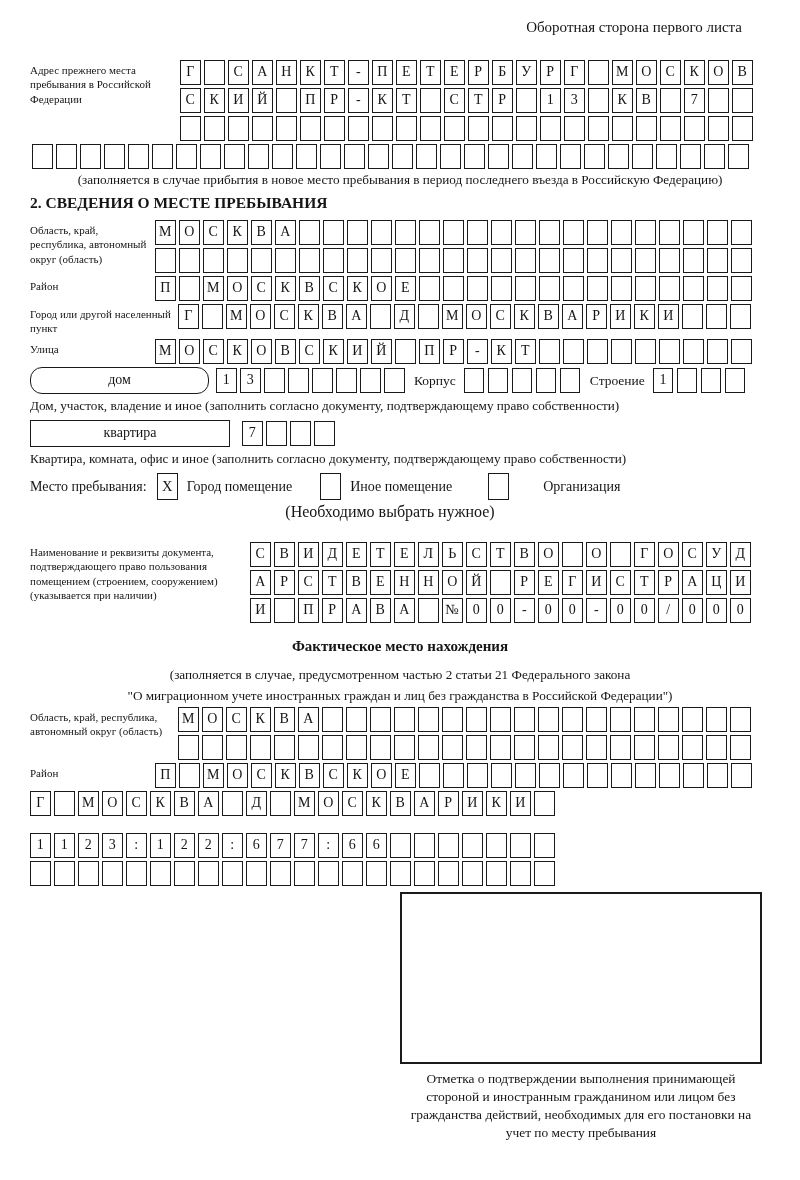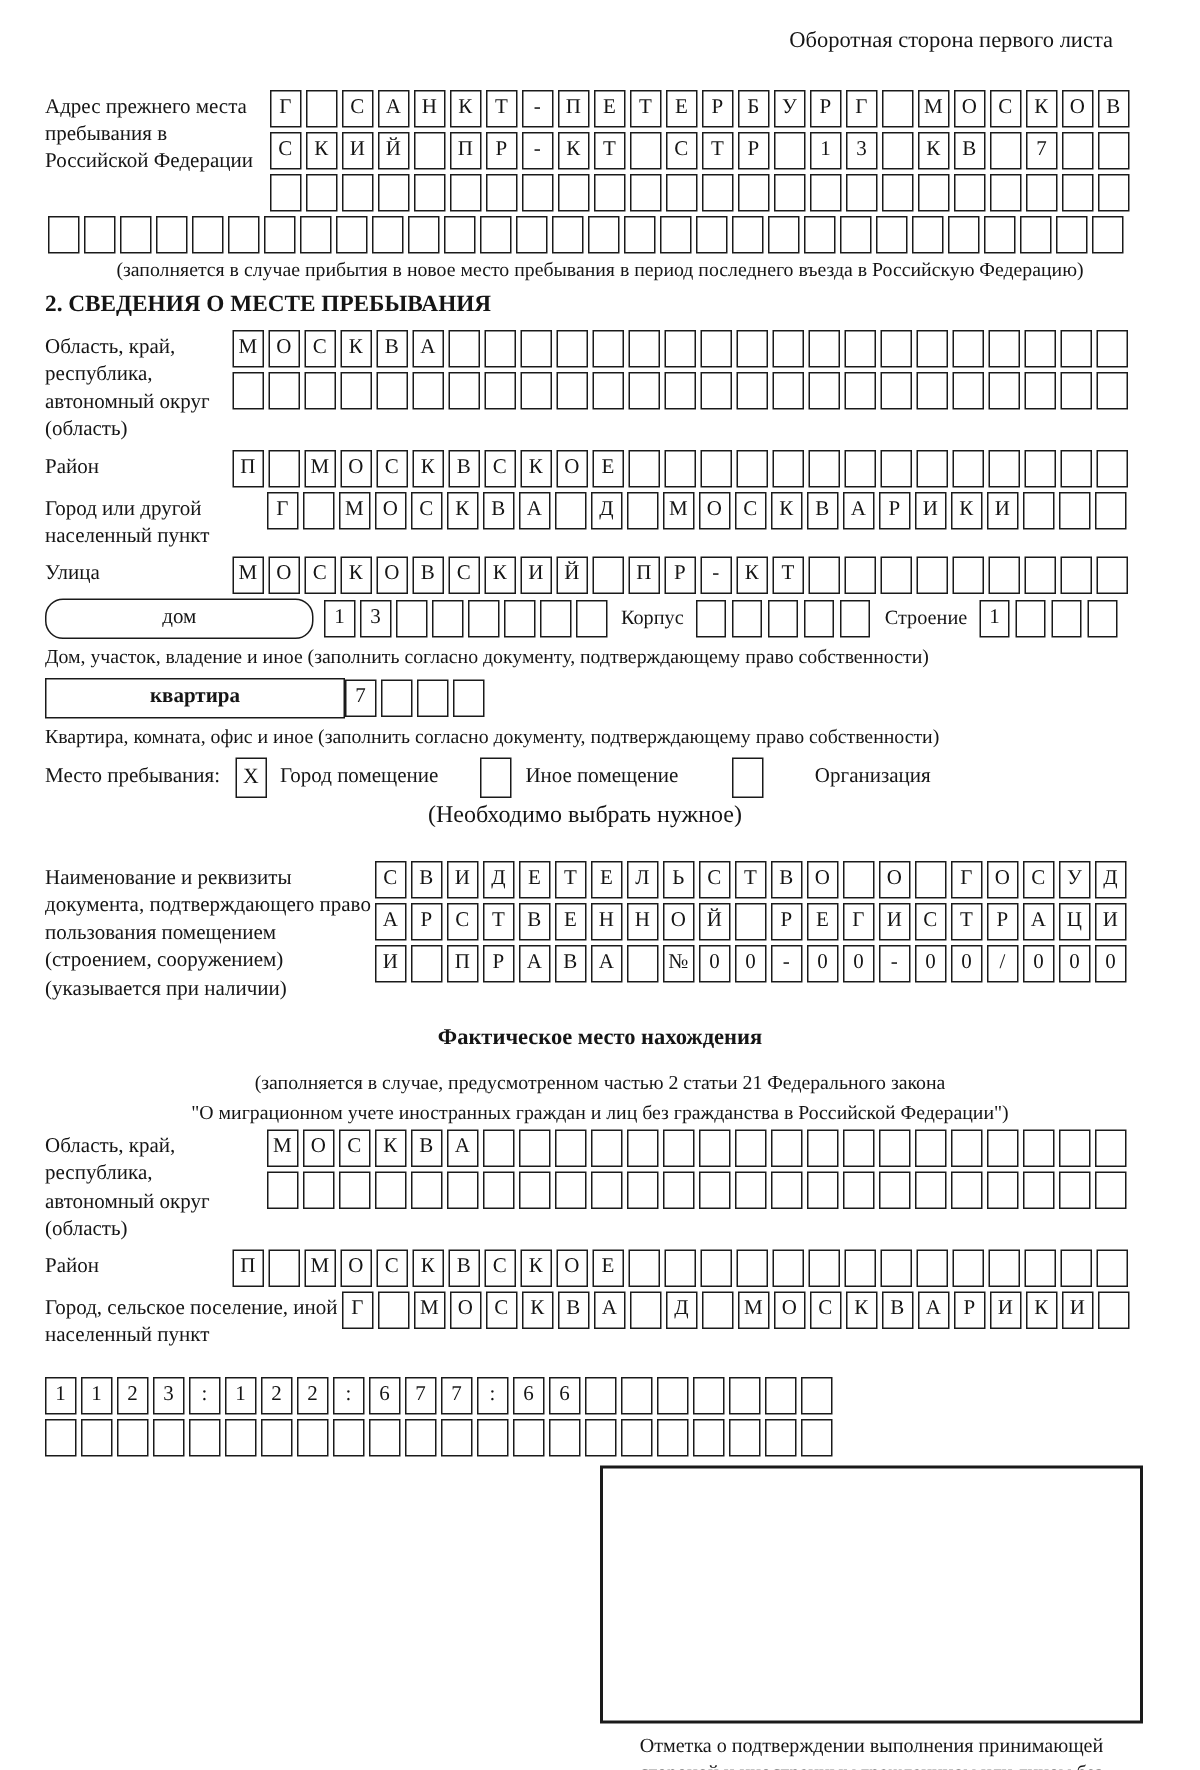--- a/index.html
+++ b/index.html
@@ -6,21 +6,21 @@
   html,body { background:#ffffff; }
   body {
     width:800px; min-height:1180px; margin:0 auto;
     padding:18px 30px 16px 30px;
     font-family:"Liberation Serif","DejaVu Serif",serif;
     color:#151515; font-size:13.5px; line-height:1.3;
   }
   .corner-note { text-align:right; font-size:15px; padding-right:28px; margin-bottom:22px; }
 
   .field { display:flex; align-items:flex-start; margin-bottom:3px; }
-  .flabel { flex:0 0 auto; font-size:14px; line-height:1.32; padding-top:3px; }
+  .flabel { flex:0 0 auto; font-size:11px; line-height:1.32; padding-top:3px; }
   .cellcol { flex:0 0 auto; }
   .cellrow { display:flex; }
   .cellrow + .cellrow { margin-top:3px; }
   .cell {
     width:20.5px; height:25px; flex:0 0 auto;
     border:1.7px solid #1a1a1a; margin-right:3.5px;
     display:flex; align-items:center; justify-content:center;
     font-size:14px; line-height:1; background:#fff;
   }
   .w150 { width:150px; } .w125 { width:125px; } .w148 { width:148px; }
@@ -30,21 +30,21 @@
   .center-note { text-align:center; font-size:13.2px; margin:2px 0 5px 0; }
   .sec-title { font-weight:bold; font-size:15.5px; margin:4px 0 7px 0; }
 
   .inline-row { display:flex; align-items:center; margin:2px 0 2px 0; }
   .namebox {
     border:1.7px solid #1a1a1a; height:27px;
     display:flex; align-items:center; justify-content:center;
     font-size:14px; background:#fff; flex:0 0 auto;
   }
   .housebox { width:179px; margin-right:7px;border-radius:12px; }
-  .aptbox { width:200px; margin-right:0;font-weight:bold; }
+  .aptbox { width:200px; margin-right:12px; }
   .inline-label { font-size:13.5px; padding:0 8px 0 6px; }
   .caption { font-size:13.2px; margin:3px 0 6px 0; }
 
   .chk-row { display:flex; align-items:center; margin:5px 0 2px 0; }
   .chkbox {
     width:21px; height:27px; border:1.7px solid #1a1a1a; flex:0 0 auto;
     display:flex; align-items:center; justify-content:center; font-size:14.5px;
   }
   .chk-label { font-size:14px; }
   .choose-note { font-size:16px; margin:2px 0 6px 0; text-align:center; width:430px; margin-left:145px; }
@@ -561,21 +561,20 @@
         <div class="cell"></div>
         <div class="cell"></div>
         <div class="cell"></div>
         <div class="cell"></div>
         <div class="cell"></div>
       </div>
   </div>
 </div>
 
 <div class="field">
-  <div class="flabel w198">Город, сельское поселение, иной населенный пункт</div>
   <div class="cellcol">
     <div class="cellrow">
         <div class="cell">Г</div>
         <div class="cell"></div>
         <div class="cell">М</div>
         <div class="cell">О</div>
         <div class="cell">С</div>
         <div class="cell">К</div>
         <div class="cell">В</div>
         <div class="cell">А</div>

